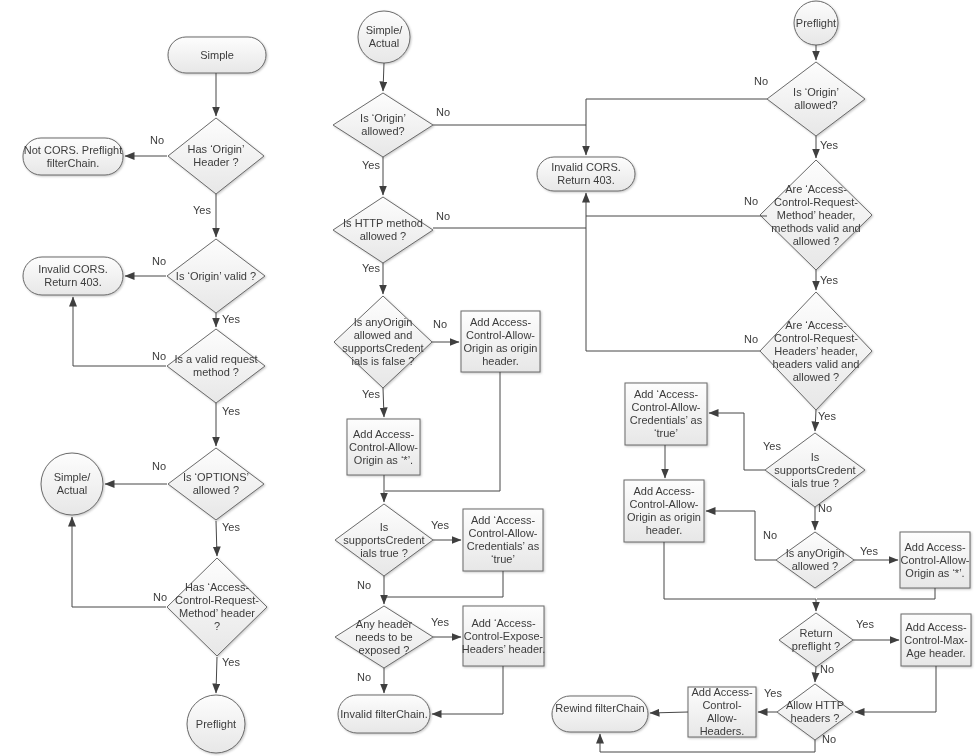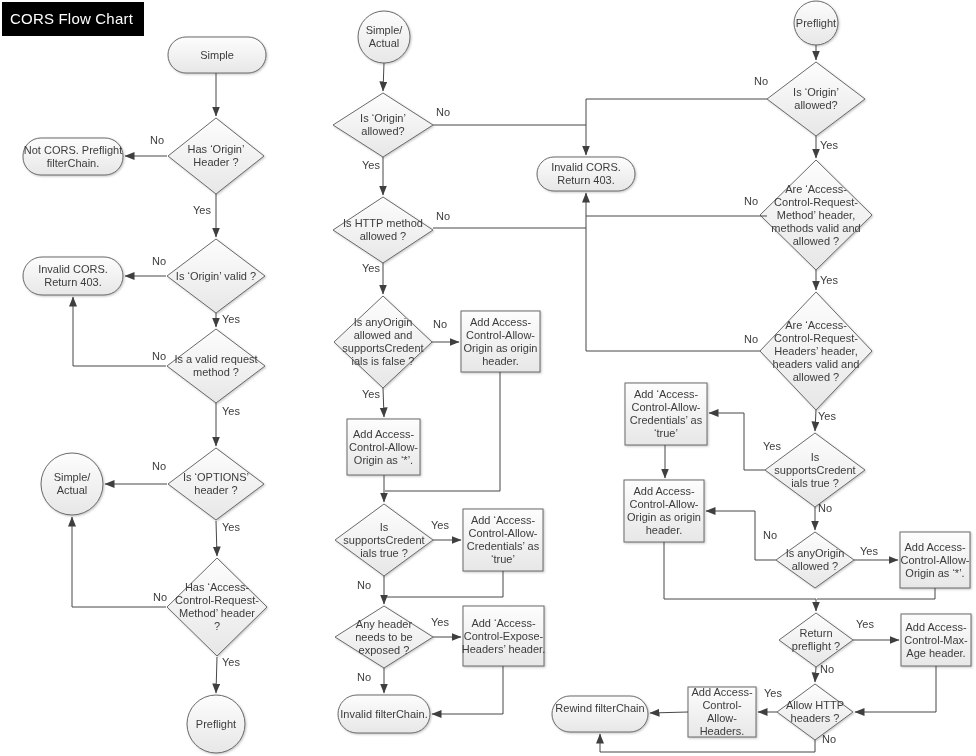--- a/index.html
+++ b/index.html
@@ -14,21 +14,20 @@
   .edge{fill:none;stroke:#474747;stroke-width:1;}
   .node-label{position:absolute;display:flex;align-items:center;justify-content:center;
               text-align:center;font-size:11px;line-height:13px;color:#3c3c3c;
               white-space:pre-line;pointer-events:none;}
   .edge-label{position:absolute;font-size:11px;color:#3c3c3c;pointer-events:none;}
 </style>
 </head>
 <body>
 
 <div class="canvas">
-  <div class="title">CORS Flow Chart</div>
 
   <svg class="layer" width="976" height="756" viewBox="0 0 976 756">
     <defs>
       <linearGradient id="nodeGrad" x1="0" y1="0" x2="0" y2="1">
         <stop offset="0" stop-color="#fdfdfd"></stop>
           <stop offset="1" stop-color="#e7e7e7"></stop>
       </linearGradient>
       <marker id="arr" markerWidth="11" markerHeight="9" refX="9.5" refY="4" orient="auto">
         <path d="M0,0 L10,4 L0,8 Z" fill="#3f3f3f"></path>
       </marker>
@@ -132,21 +131,21 @@
     <div class="node-label" style="left:168px;top:118px;width:96px;height:76px">Has ‘Origin’
 Header ?</div>
     <div class="node-label" style="left:21px;top:138px;width:104px;height:37px">Not CORS. Preflight
 filterChain.</div>
     <div class="node-label" style="left:167px;top:239px;width:98px;height:74px">Is ‘Origin’ valid ?</div>
     <div class="node-label" style="left:23px;top:257px;width:100px;height:38px">Invalid CORS.
 Return 403.</div>
     <div class="node-label" style="left:167px;top:329px;width:98px;height:74px">Is a valid request
 method ?</div>
     <div class="node-label" style="left:168px;top:448px;width:96px;height:72px">Is ‘OPTIONS’
-header ?</div>
+allowed ?</div>
     <div class="node-label" style="left:41px;top:453px;width:62px;height:62px">Simple/
 Actual</div>
     <div class="node-label" style="left:167px;top:558px;width:100px;height:98px">Has ‘Access-
 Control-Request-
 Method’ header
 ?</div>
     <div class="node-label" style="left:187px;top:695px;width:58px;height:58px">Preflight</div>
 
     <div class="node-label" style="left:358px;top:11px;width:52px;height:52px">Simple/
 Actual</div>

